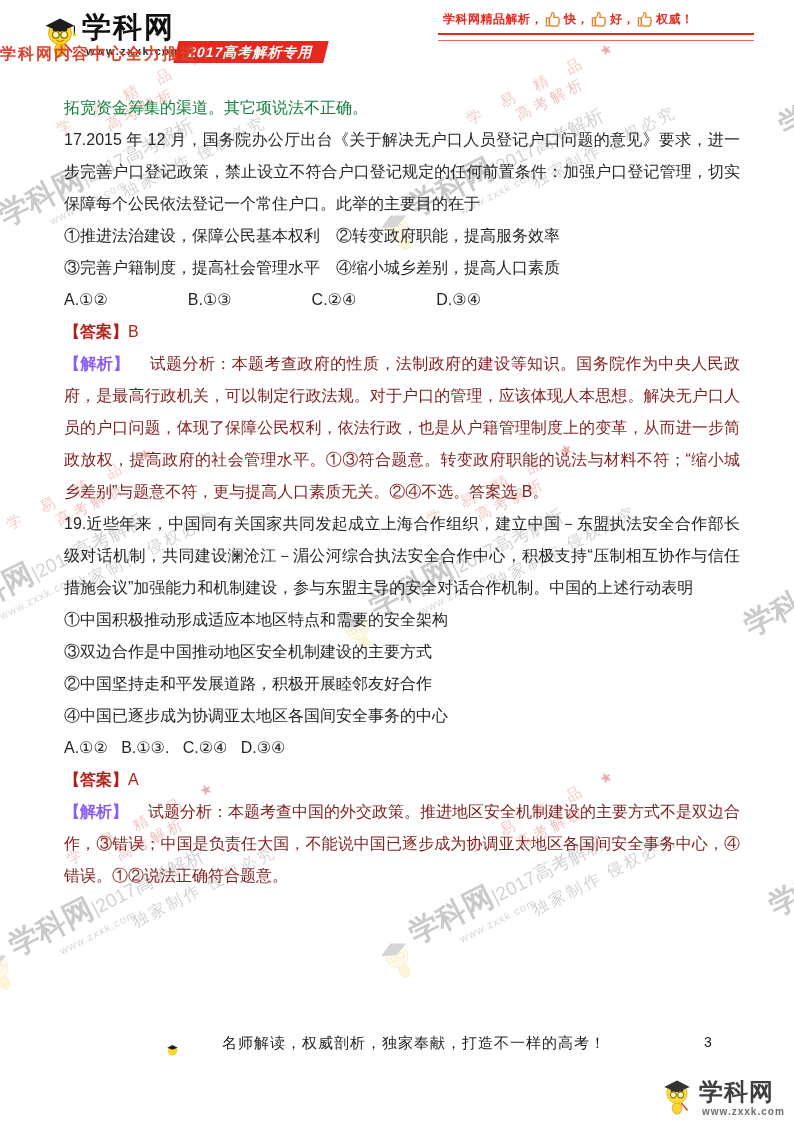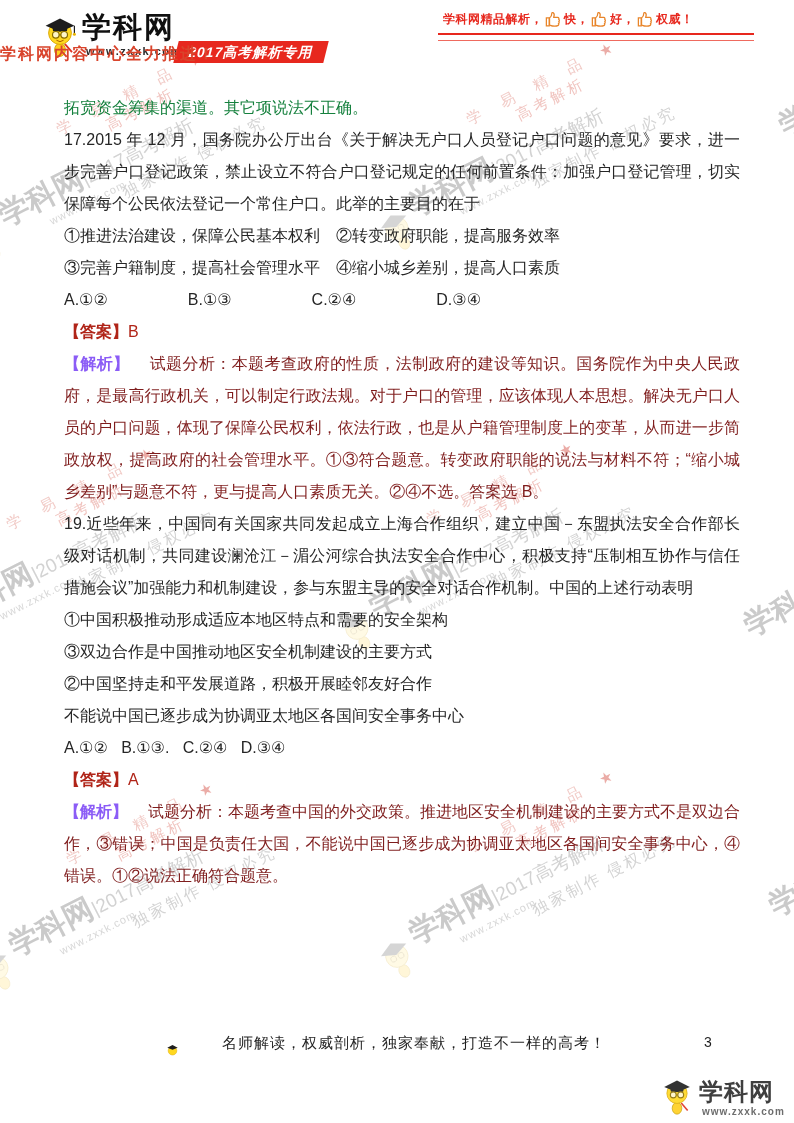--- a/index.html
+++ b/index.html
@@ -218,21 +218,21 @@
     <p>①推进法治建设，保障公民基本权利　②转变政府职能，提高服务效率</p>
     <p>③完善户籍制度，提高社会管理水平　④缩小城乡差别，提高人口素质</p>
     <p class="choices">A.①②　　　　　B.①③　　　　　C.②④　　　　　D.③④</p>
     <p class="ans"><span class="lbl">【答案】</span><span class="val">B</span></p>
     <p class="ana"><span class="lbl">【解析】</span><span class="txt">试题分析：本题考查政府的性质，法制政府的建设等知识。国务院作为中央人民政府，是最高行政机关，可以制定行政法规。对于户口的管理，应该体现人本思想。解决无户口人员的户口问题，体现了保障公民权利，依法行政，也是从户籍管理制度上的变革，从而进一步简政放权，提高政府的社会管理水平。①③符合题意。转变政府职能的说法与材料不符；“缩小城乡差别”与题意不符，更与提高人口素质无关。②④不选。答案选 B。</span></p>
 
     <p>19.近些年来，中国同有关国家共同发起成立上海合作组织，建立中国－东盟执法安全合作部长级对话机制，共同建设澜沧江－湄公河综合执法安全合作中心，积极支持“压制相互协作与信任措施会议”加强能力和机制建设，参与东盟主导的安全对话合作机制。中国的上述行动表明</p>
     <p>①中国积极推动形成适应本地区特点和需要的安全架构</p>
     <p>③双边合作是中国推动地区安全机制建设的主要方式</p>
     <p>②中国坚持走和平发展道路，积极开展睦邻友好合作</p>
-    <p>不能说中国已逐步成为协调亚太地区各国间安全事务中心</p>
+    <p>④中国已逐步成为协调亚太地区各国间安全事务的中心</p>
     <p class="choices">A.①②   B.①③.   C.②④   D.③④</p>
     <p class="ans"><span class="lbl">【答案】</span><span class="val">A</span></p>
     <p class="ana"><span class="lbl">【解析】</span><span class="txt">试题分析：本题考查中国的外交政策。推进地区安全机制建设的主要方式不是双边合作，③错误；中国是负责任大国，不能说中国已逐步成为协调亚太地区各国间安全事务中心，④错误。①②说法正确符合题意。</span></p>
   </div>
 
   <div class="ftr">
     <svg class="ftr-mascot" viewBox="0 0 60 78">
       <circle cx="30" cy="40" r="20" fill="#ffd820" stroke="#d8a400" stroke-width="2"></circle>
       <path d="M6 26 L30 14 L54 26 L30 36 Z" fill="#1d1d1d"></path>
     </svg>

